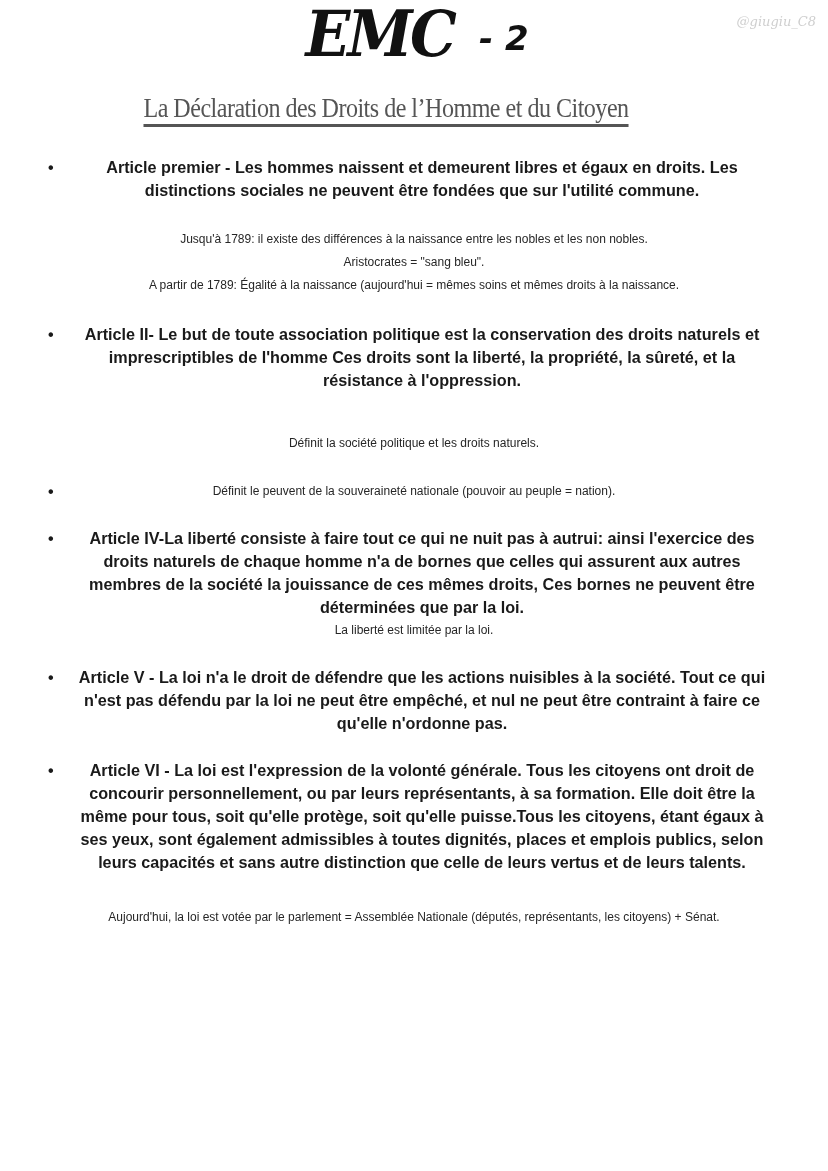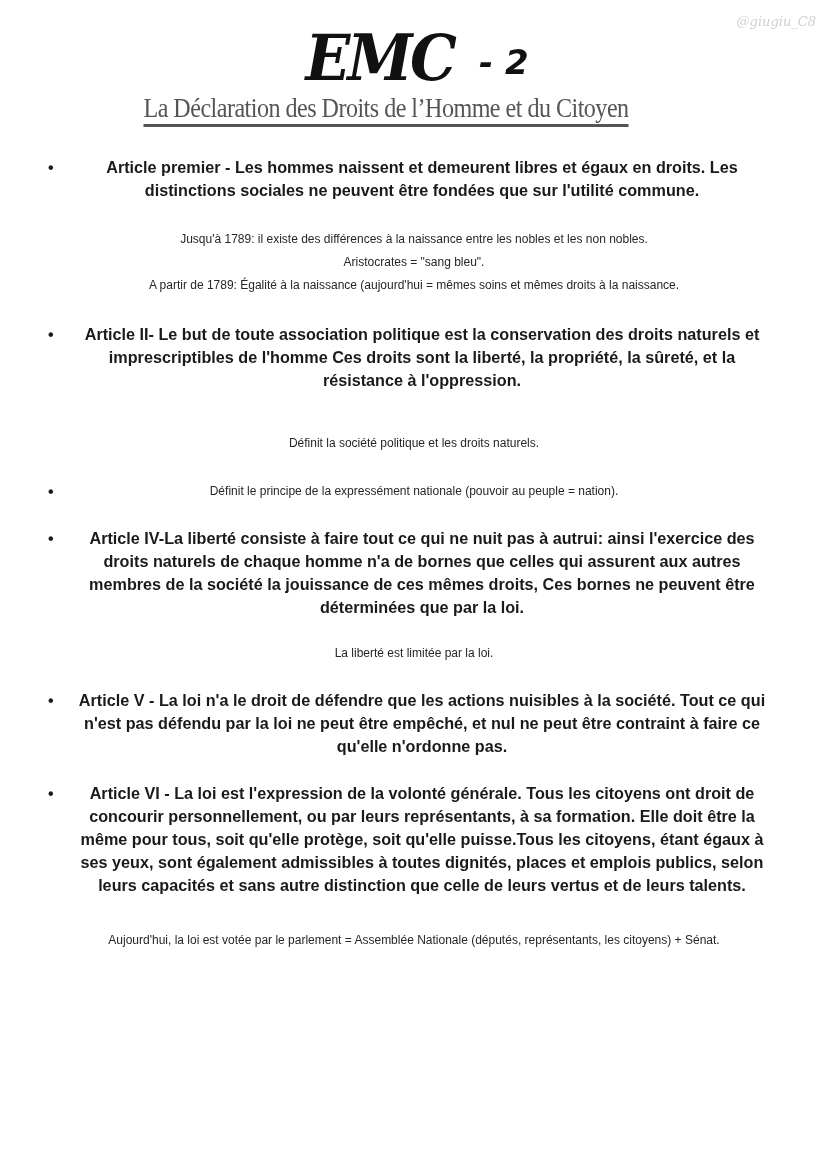--- a/index.html
+++ b/index.html
@@ -24,21 +24,20 @@
       font-size: 13px;
       color: #cfcfcf;
     }
     .title {
       position: absolute;
       top: 2px;
       left: 0;
       width: 828px;
       text-align: center;
       line-height: 1;
-      margin-top: 24px;
     }
     .title-main {
       font-family: "DejaVu Serif", serif;
       font-style: italic;
       font-weight: bold;
       font-size: 64px;
       letter-spacing: -3px;
       color: #111;
       transform: scaleX(0.92);
       display: inline-block;
@@ -101,21 +100,21 @@
       color: #262626;
       margin: 0 40px;
     }
     .a1 { margin-top: 0; }
     .n1 { margin-top: 26px; }
     .a2 { margin-top: 26px; }
     .n2 { margin-top: 40px; }
     .a3 { margin-top: 25px; }
     .n3 { margin-top: 23px; }
     .a4 { margin-top: 24px; }
-    .n4 { margin-top: 23px; }
+    .n4 { }
     .a5 { margin-top: 24px; }
     .n5 { margin-top: 23px; margin-left: 20px; margin-right: 20px; }
     .a6 { margin-top: 24px; }
     .n6 { margin-top: 32px; margin-left: 24px; margin-right: 24px; }
   </style>
 </head>
 <body>
 
 <div class="watermark">@giugiu_C8</div>
 
@@ -141,21 +140,21 @@
 
   <div class="article a2">
     <span class="bullet">•</span>
     <span>Article II- Le but de toute association politique est la conservation des droits naturels et imprescriptibles de l'homme Ces droits sont la liberté, la propriété, la sûreté, et la résistance à l'oppression.</span>
   </div>
   <div class="note n2">Définit la société politique et les droits naturels.</div>
 
   <div class="article a3">
     <span class="bullet">•</span>
   </div>
-  <div class="note n3">Définit le principe de la expressément nationale (pouvoir au peuple = nation).</div>
+  <div class="note n3">Définit le peuvent de la souveraineté nationale (pouvoir au peuple = nation).</div>
 
   <div class="article a4">
     <span class="bullet">•</span>
     <span>Article IV-La liberté consiste à faire tout ce qui ne nuit pas à autrui: ainsi l'exercice des droits naturels de chaque homme n'a de bornes que celles qui assurent aux autres membres de la société la jouissance de ces mêmes droits, Ces bornes ne peuvent être déterminées que par la loi.</span>
   </div>
   <div class="note n4">La liberté est limitée par la loi.</div>
 
   <div class="article a5">
     <span class="bullet">•</span>
     <span>Article V - La loi n'a le droit de défendre que les actions nuisibles à la société. Tout ce qui n'est pas défendu par la loi ne peut être empêché, et nul ne peut être contraint à faire ce qu'elle n'ordonne pas.</span>

